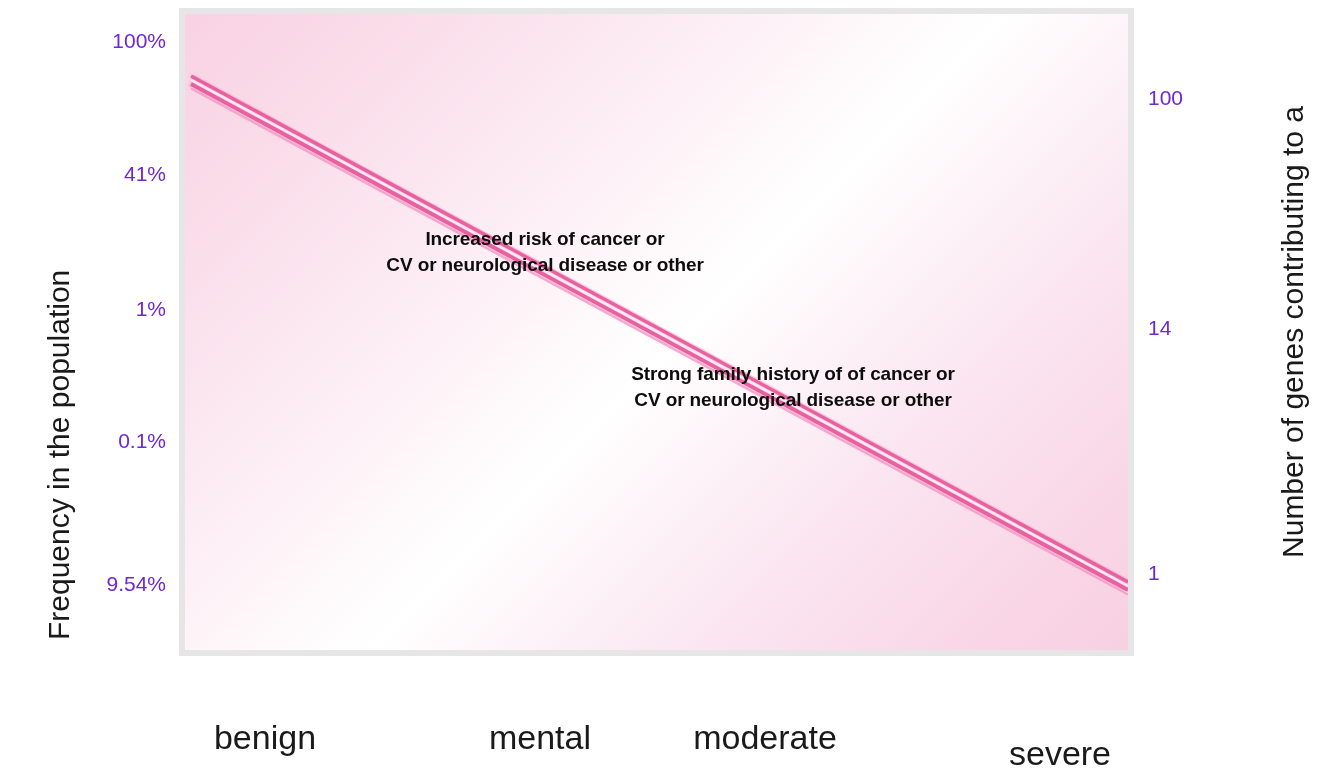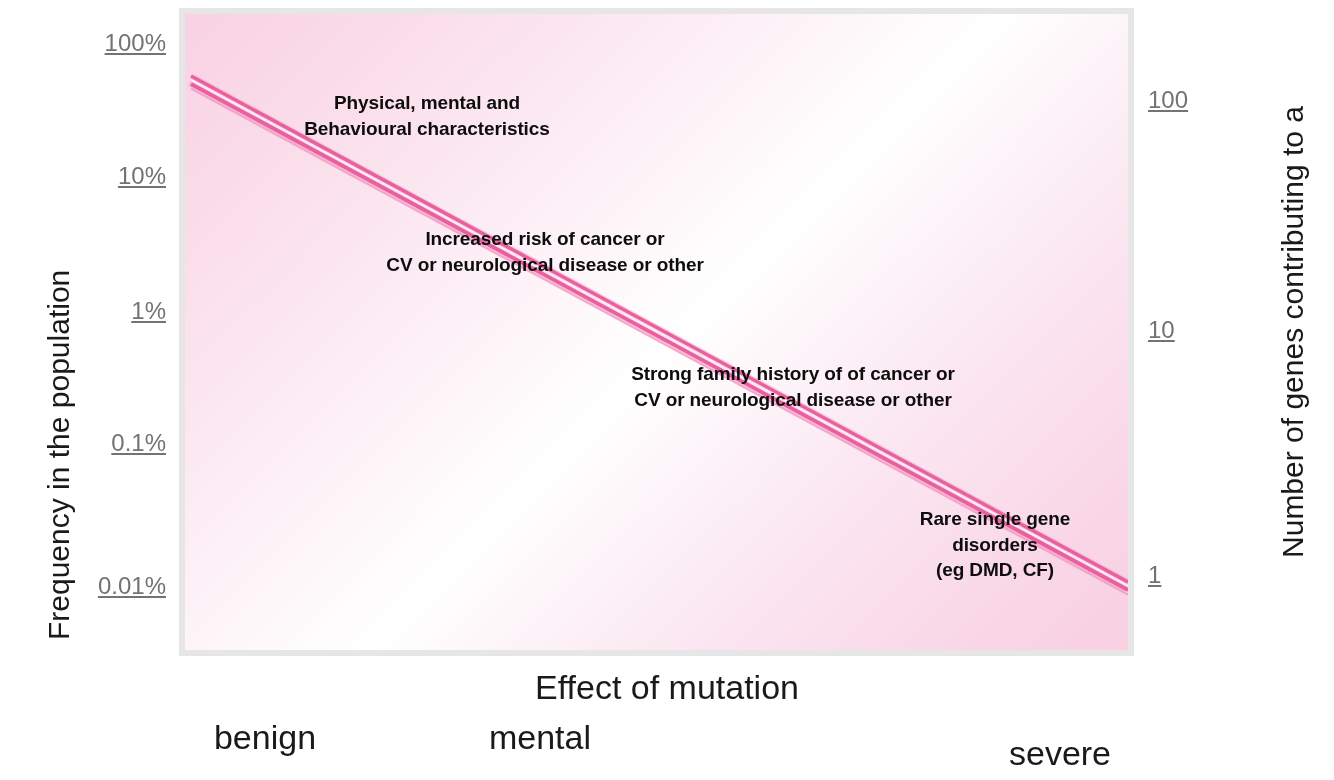--- a/index.html
+++ b/index.html
@@ -74,24 +74,23 @@
 
   #annotation-0 { left: 62px;  top: 76px;  width: 360px; }
   #annotation-1 { left: 150px; top: 212px; width: 420px; }
   #annotation-2 { left: 378px; top: 347px; width: 460px; }
   #annotation-3 { left: 700px; top: 492px; width: 220px; }
 
   
   .tick {
     position: absolute;
     font-family: "Liberation Sans", sans-serif;
-    font-size: 24px;
-    color: #737373;
+    font-size: 21px;
+    color: #6d28d9;
     white-space: nowrap;
-    text-decoration: underline;
   }
 
   .tick-left  { right: 1168px; text-align: right; }
   .tick-right { left: 1148px;  text-align: left; }
 
   
   .axis-title-vertical {
     position: absolute;
     font-family: "Liberation Sans", sans-serif;
     font-size: 30px;
@@ -146,24 +145,24 @@
     white-space: nowrap;
     transform: translateX(-50%);
   }
 </style>
 </head>
 <body>
 
 <div id="figure">
 
   <div class="tick tick-left" style="top:29px;">100%</div>
-  <div class="tick tick-left" style="top:162px;">10%</div>
+  <div class="tick tick-left" style="top:162px;">41%</div>
   <div class="tick tick-left" style="top:297px;">1%</div>
   <div class="tick tick-left" style="top:429px;text-align:right;">0.1%</div>
-  <div class="tick tick-left" style="top:572px;">0.01%</div>
+  <div class="tick tick-left" style="top:572px;">9.54%</div>
 
   <div class="axis-title-vertical" id="ylabel-left">Frequency in the population</div>
 
   <div id="plot-frame">
     <div id="plot-area">
 
       <svg id="trend-line-svg" viewBox="0 0 943 636" preserveAspectRatio="none">
         <defs>
           <linearGradient id="stripeGrad" x1="0" y1="0" x2="0" y2="1">
             <stop offset="0%" stop-color="#f9b3d2"></stop>
@@ -180,46 +179,41 @@
 
         <line x1="6" y1="62" x2="943" y2="568" stroke="#e8609f" stroke-width="3.4" stroke-linecap="butt"></line>
 
         <line x1="6" y1="66" x2="943" y2="572" stroke="#fdeaf3" stroke-width="2.2" stroke-linecap="butt"></line>
 
         <line x1="6" y1="70" x2="943" y2="576" stroke="#e8609f" stroke-width="3.8" stroke-linecap="butt"></line>
 
         <line x1="6" y1="74.5" x2="943" y2="580.5" stroke="#f49cc4" stroke-width="2.4" stroke-linecap="butt" opacity="0.85"></line>
       </svg>
 
-      <div class="annotation" id="annotation-0">Physical, mental and
-Behavioural characteristics</div>
 
       <div class="annotation" id="annotation-1">Increased risk of cancer or
 CV or neurological disease or other</div>
 
       <div class="annotation" id="annotation-2">Strong family history of of cancer or
 CV or neurological disease or other</div>
 
-      <div class="annotation" id="annotation-3">Rare single gene
-disorders
-(eg DMD, CF)</div>
 
     </div>
   </div>
 
   <div class="tick tick-right" style="top:86px;">100</div>
-  <div class="tick tick-right" style="top:316px;">10</div>
+  <div class="tick tick-right" style="top:316px;">14</div>
   <div class="tick tick-right" style="top:561px;">1</div>
 
   <div id="ylabel-right">
     <div class="yr-inner">
       <div>Number of genes contributing to a</div>
       
     </div>
   </div>
 
-  <div id="xlabel-title">Effect of mutation</div>
 
   <div class="xcat" style="left:265px;">benign</div>
   <div class="xcat" style="left:540px;">mental</div>
+  <div class="xcat" style="left:765px;">moderate</div>
   <div class="xcat" style="left:1060px;margin-top:16px;">severe</div>
 
 </div>
 
 </body></html>

